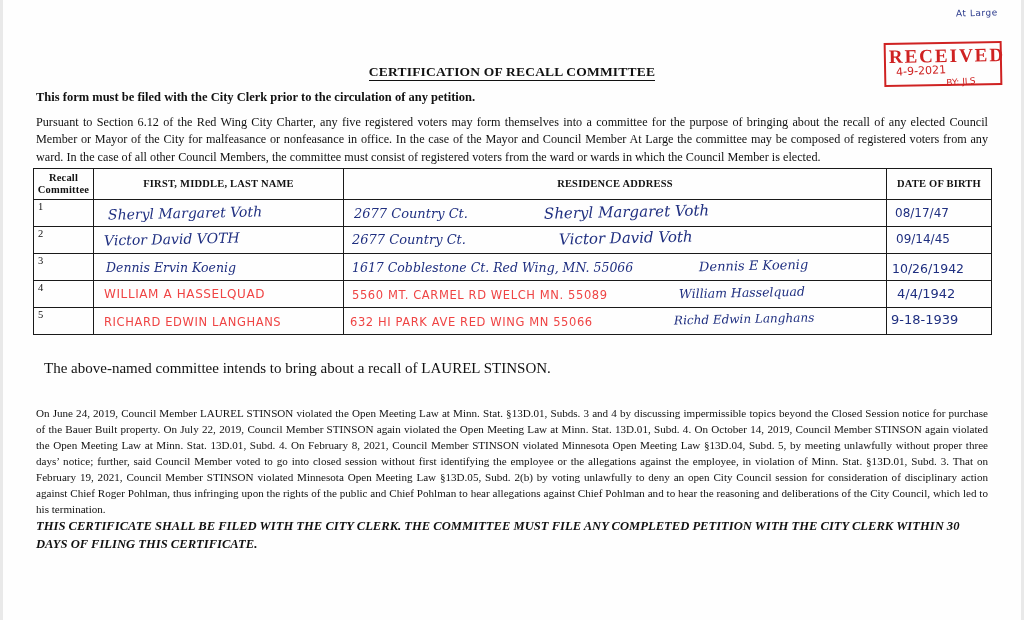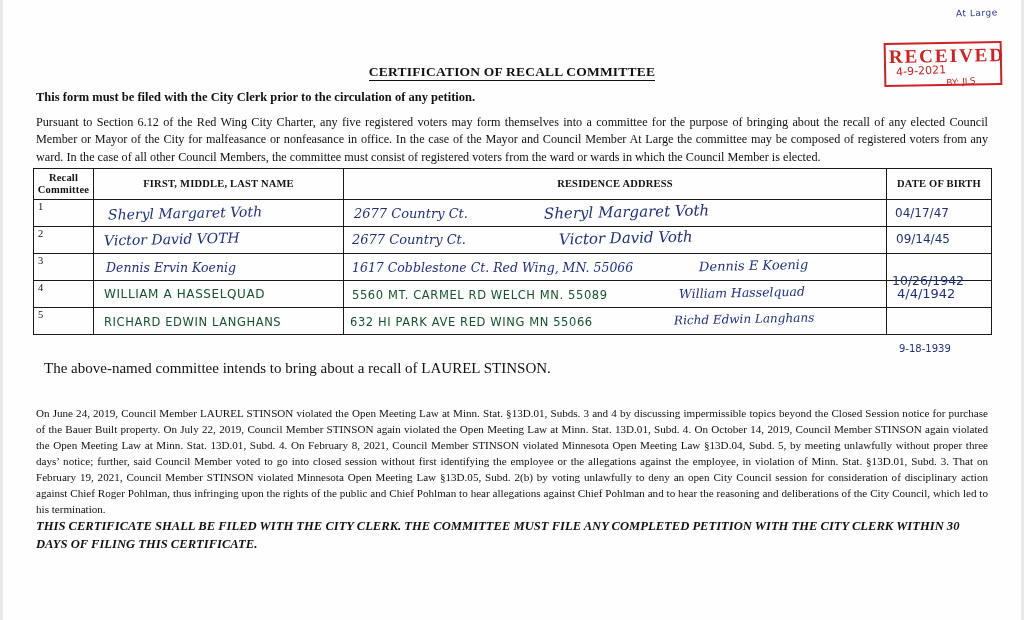--- a/index.html
+++ b/index.html
@@ -134,49 +134,49 @@
     font-size: 10.5px;
     font-family: "Liberation Serif", serif;
   }
   
   .hw {
     font-family: "DejaVu Sans", sans-serif;
     color: #1f2f80;
     white-space: nowrap;
     position: absolute;
   }
-  .hw.inkdark { color: #14532d; }
+  .hw.inkdark { color: #ef4444; }
   .hw.slant { transform: rotate(-1.2deg); }
   .hw.script { font-family: "DejaVu Serif", serif; font-style: italic; }
   .hw.caps { letter-spacing: 0.6px; }
 
   .r1-name { left: 14px; top: 5px; font-size: 14px; }
   .r1-addr { left: 10px; top: 6px; font-size: 13px; }
   .r1-sig  { left: 200px; top: 3px; font-size: 15px; }
   .r1-dob  { left: 8px; top: 6px; font-size: 12px; }
 
   .r2-name { left: 10px; top: 4px; font-size: 14px; }
   .r2-addr { left: 8px; top: 5px; font-size: 13px; }
   .r2-sig  { left: 215px; top: 2px; font-size: 15px; }
   .r2-dob  { left: 9px; top: 5px; font-size: 12px; }
 
   .r3-name { left: 12px; top: 6px; font-size: 12.5px; text-align: right; }
   .r3-addr { left: 8px; top: 6px; font-size: 12.5px; }
   .r3-sig  { left: 355px; top: 4px; font-size: 13px; }
-  .r3-dob  { left: 5px; top: 19px; font-size: 12.5px; }
+  .r3-dob  { left: 5px; top: 7px; font-size: 12.5px; }
 
   .r4-name { left: 10px; top: 6px; font-size: 12px; }
   .r4-addr { left: 8px; top: 7px; font-size: 11.5px; }
   .r4-sig  { left: 335px; top: 4px; font-size: 12.5px; }
   .r4-dob  { left: 10px; top: 5px; font-size: 13px; }
 
   .r5-name { left: 10px; top: 7px; font-size: 11.5px; }
   .r5-addr { left: 6px; top: 7px; font-size: 11.5px; }
   .r5-sig  { left: 330px; top: 4px; font-size: 12px; }
-  .r5-dob  { left: 12px; top: 4px; font-size: 10px; margin-top: 31px; }
+  .r5-dob  { left: 4px; top: 4px; font-size: 13px; }
 
   .above-named {
     position: absolute;
     left: 44px;
     top: 360px;
     font-size: 15px;
   }
   .stmt-head {
     position: absolute;
     left: 36px;
@@ -256,21 +256,21 @@
           <span class="rownum">1</span>
         </td>
         <td class="row-cell">
           <span class="hw script slant r1-name">Sheryl Margaret Voth</span>
         </td>
         <td class="row-cell">
           <span class="hw script r1-addr">2677 Country Ct.</span>
           <span class="hw script slant r1-sig">Sheryl Margaret Voth</span>
         </td>
         <td class="row-cell">
-          <span class="hw r1-dob">04/17/47</span>
+          <span class="hw r1-dob">08/17/47</span>
         </td>
       </tr>
       <tr>
         <td class="row-cell">
           <span class="rownum">2</span>
         </td>
         <td class="row-cell">
           <span class="hw script slant r2-name">Victor David VOTH</span>
         </td>
         <td class="row-cell">

